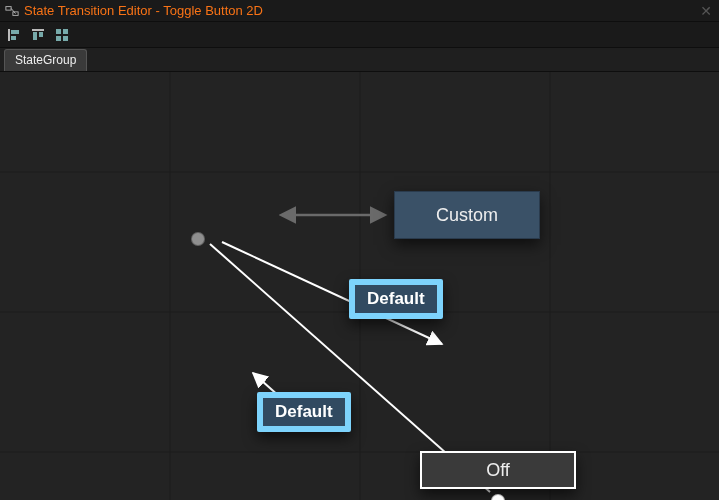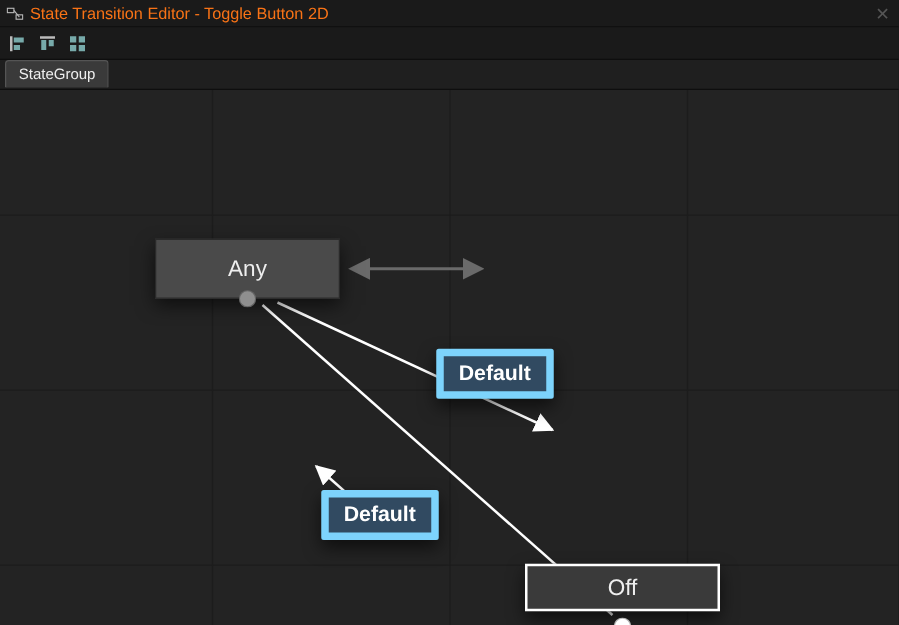--- a/index.html
+++ b/index.html
@@ -45,21 +45,21 @@
     display: flex; align-items: center; justify-content: center;
     cursor: pointer;
     border: 1px solid transparent;
     border-radius: 2px;
   }
   .tb-btn svg { width: 16px; height: 16px; }
   .tabbar {
     height: 24px;
     background: #1f1f1f;
     display: flex;
-    align-items: flex-start;
+    align-items: center;
     padding: 0 4px;
     border-bottom: 1px solid #0e0e0e;
   }
   .tab {
     background: #3a3a3a;
     color: #eee;
     font-size: 12px;
     padding: 3px 10px 4px 10px;
     border: 1px solid #555;
     border-bottom: none;
@@ -197,22 +197,22 @@
     <line x1="282" y1="143" x2="384" y2="143" stroke="#6a6a6a" stroke-width="2.5" marker-start="url(#arrGrey)" marker-end="url(#arrGrey)"></line>
 
     <line x1="222" y1="170" x2="442" y2="272" stroke="#ffffff" stroke-width="2" marker-end="url(#arrWhite)"></line>
 
     <line x1="210" y1="172" x2="490" y2="420" stroke="#ffffff" stroke-width="2"></line>
 
     <line x1="306" y1="348" x2="253" y2="301" stroke="#ffffff" stroke-width="2" marker-end="url(#arrWhite)"></line>
   </svg>
 
   
-  <div class="node any">
-    <span>Any</span>
+  <div class="node custom">
+    <span>Custom</span>
   </div>
   <div class="node off">
     <span>Off</span>
   </div>
 
   <div class="port any"></div>
   <div class="port off"></div>
 
   
   <div class="trans-label lbl1">Default</div>

